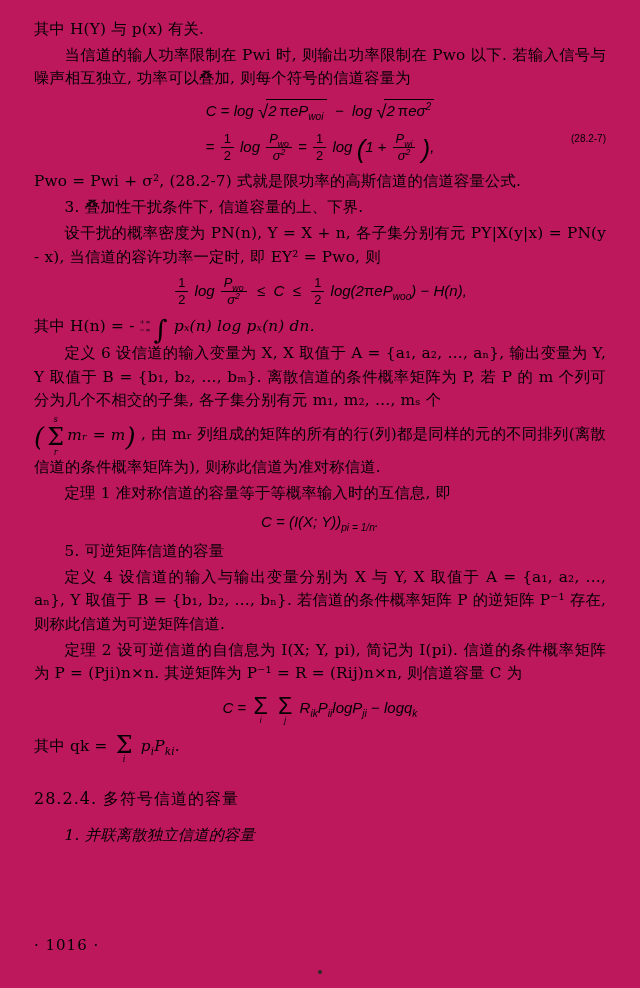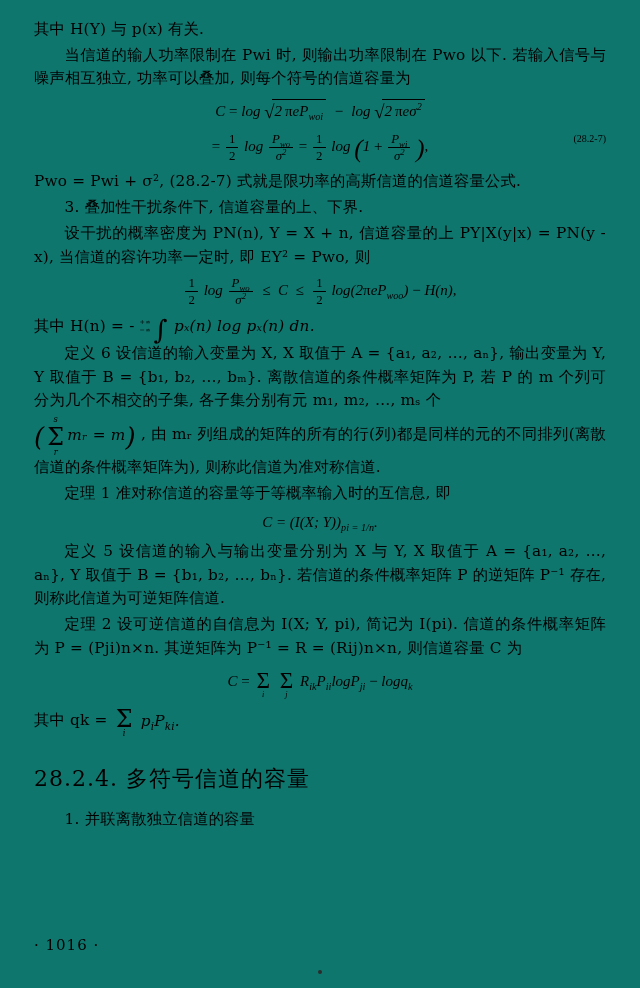--- a/index.html
+++ b/index.html
@@ -15,41 +15,41 @@
     position: relative;
     overflow: hidden;
   }
   .page {
     position: relative;
     width: 640px;
     height: 988px;
     padding: 0;
     box-sizing: border-box;
     
-    background: #0f766e;
+    background: #be185d;
   }
   .content {
     position: absolute;
     left: 34px;
     top: 18px;
     width: 572px;
   }
   p {
     margin: 0 0 2px 0;
     font-size: 15.3px;
     line-height: 1.55;
     text-align: justify;
     letter-spacing: 0.2px;
   }
   .indent {
     text-indent: 2em;
   }
   .formula {
     text-align: center;
-    font-family: Liberation Serif, serif;
+    font-family: Liberation Sans, sans-serif;
     font-style: italic;
     font-size: 15px;
     margin: 6px 0 6px 0;
     position: relative;
     line-height: 1.5;
   }
   .formula .eqno {
     position: absolute;
     right: 0;
     font-style: normal;
@@ -125,29 +125,30 @@
     font-size: 1.7em;
     vertical-align: -0.22em;
     line-height: 0.6;
   }
   sub, sup {
     font-size: 0.68em;
     line-height: 0;
   }
   .up { font-style: normal; }
   .section-head {
-    font-size: 22px;
+    font-size: 16px;
     font-weight: normal;
     margin: 26px 0 14px 0;
     letter-spacing: 1px;
   }
   .sub-head {
     font-size: 15.3px;
     margin: 6px 0 0 0;
     text-indent: 2em;
+    font-style: italic;
   }
   .pagenum {
     position: absolute;
     left: 34px;
     bottom: 34px;
     font-size: 15px;
     letter-spacing: 1px;
     margin-top: 42px;
   }
   .dot-mark {
@@ -192,21 +193,21 @@
         <span class="frac"><span class="num">P<sub>wi</sub></span><span class="den">σ<sup>2</sup></span></span>
         <span class="paren-big">)</span>,
       </span>
       <span class="eqno">(28.2-7)</span>
     </div>
 
     <p>Pwo = Pwi + σ², (28.2-7) 式就是限功率的高斯信道的信道容量公式.</p>
 
     <p class="indent">3. 叠加性干扰条件下, 信道容量的上、下界.</p>
 
-    <p class="indent">设干扰的概率密度为 PN(n), Y = X + n, 信道容量的上 PY|X(y|x) = PN(y - x), 当信道的容许功率一定时, 即 EY² = Pwo, 则</p>
+    <p class="indent">设干扰的概率密度为 PN(n), Y = X + n, 各子集分别有元 PY|X(y|x) = PN(y - x), 当信道的容许功率一定时, 即 EY² = Pwo, 则</p>
 
     <div class="formula">
       <span class="mathline">
         <span class="frac"><span class="num up">1</span><span class="den up">2</span></span>
         log
         <span class="frac"><span class="num">P<sub>wo</sub></span><span class="den">σ<sup>2</sup></span></span>
         &nbsp;<span class="up">≤</span>&nbsp; C &nbsp;<span class="up">≤</span>&nbsp;
         <span class="frac"><span class="num up">1</span><span class="den up">2</span></span>
         log(2<span class="up">π</span>eP<sub>woo</sub>) <span class="up">−</span> H(n),
       </span>
@@ -237,22 +238,23 @@
     </p>
 
     <p class="indent">定理 1  准对称信道的容量等于等概率输入时的互信息, 即</p>
 
     <div class="formula">
       <span class="mathline">
         <span>C = (I(X; Y))</span><sub>pi = 1/n</sub>.
       </span>
     </div>
 
-
-    <p class="indent">定义 5  设信道的输入与输出变量分别为 X 与 Y, X 取值于 A = {a₁, a₂, …, aₙ}, Y 取值于 B = {b₁, b₂, …, bₙ}. 若信道的条件概率矩阵 P 的逆矩阵 P⁻¹ 存在, 则称此信道为可逆矩阵信道.</p>
+    <p class="indent">5. 可逆矩阵信道的容量</p>
+
+    <p class="indent">定义 4  设信道的输入与输出变量分别为 X 与 Y, X 取值于 A = {a₁, a₂, …, aₙ}, Y 取值于 B = {b₁, b₂, …, bₙ}. 若信道的条件概率矩阵 P 的逆矩阵 P⁻¹ 存在, 则称此信道为可逆矩阵信道.</p>
 
     <p class="indent">定理 2  设可逆信道的自信息为 I(X; Y, pi), 简记为 I(pi). 信道的条件概率矩阵为 P = (Pji)n×n. 其逆矩阵为 P⁻¹ = R = (Rij)n×n, 则信道容量 C 为</p>
 
     <div class="formula">
       <span class="mathline">
         C <span class="up">=</span>
         <span class="sumwrap"><span class="sum">Σ</span><span class="lim">i</span></span>
         <span class="sumwrap"><span class="sum">Σ</span><span class="lim">j</span></span>
         R<sub>ik</sub>P<sub>ii</sub>logP<sub>ji</sub> <span class="up">−</span> logq<sub>k</sub>
       </span>

